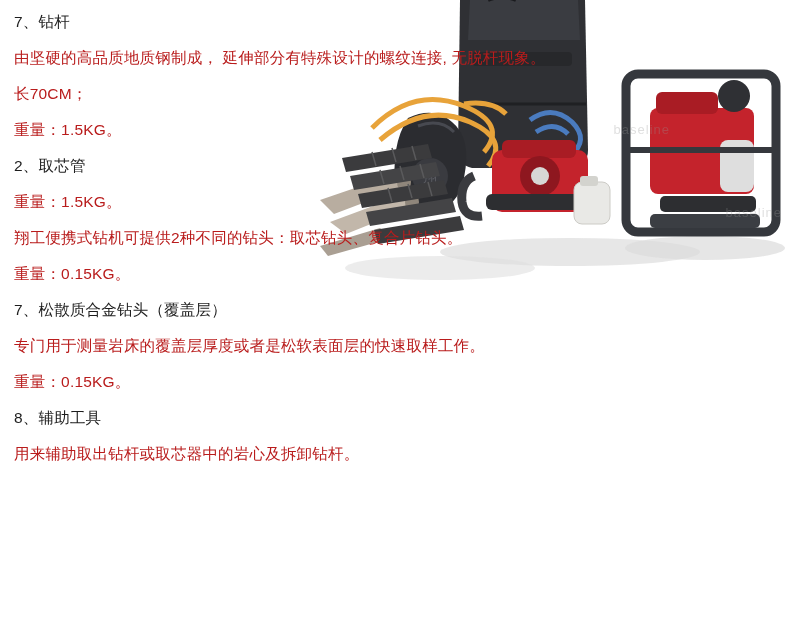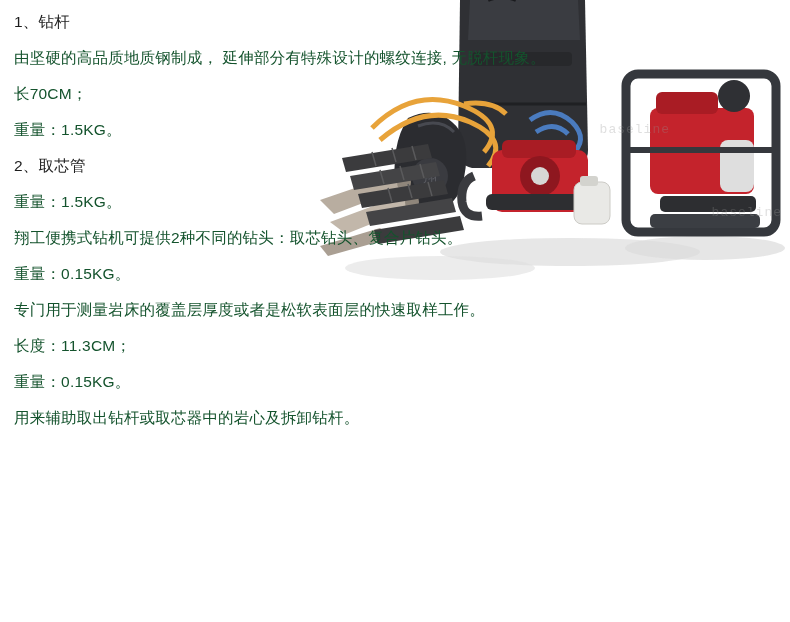--- a/index.html
+++ b/index.html
@@ -34,35 +34,35 @@
   .photo svg { display: block; }
 
   
   .text-block {
     position: absolute;
     left: 14px;
     top: 4px;
     width: 762px;
   }
   .line {
-    color: #14532d;
+    color: #b91c1c;
     font-size: 15.5px;
     line-height: 36px;
     white-space: nowrap;
     letter-spacing: 0.2px;
   }
   .line.heading {
     color: #1d1d1d;
   }
   .watermark {
     position: absolute;
     color: rgba(150,150,150,0.30);
     font-size: 13px;
     letter-spacing: 1px;
-    font-family: Liberation Mono, monospace;
+    font-family: Liberation Sans, sans-serif;
     pointer-events: none;
   }
   .wm1 { right: 120px; top: 122px; }
   .wm2 { right: 8px;  top: 205px; }
 </style>
 </head>
 <body>
 
 <div class="page">
 
@@ -147,27 +147,28 @@
         <path d="M306 150 L456 150" stroke="#35383d" stroke-width="6"></path>
         <rect x="330" y="214" width="110" height="14" rx="5" fill="#3b3e43"></rect>
       </g>
     </svg>
   </div>
 
   <div class="watermark wm1">baseline</div>
   <div class="watermark wm2">baseline</div>
 
   <div class="text-block">
-    <div class="line heading">1、钻杆</div>
+    <div class="line heading">7、钻杆</div>
     <div class="line">由坚硬的高品质地质钢制成， 延伸部分有特殊设计的螺纹连接, 无脱杆现象。</div>
     <div class="line">长70CM；</div>
     <div class="line">重量：1.5KG。</div>
     <div class="line heading">2、取芯管</div>
     <div class="line">重量：1.5KG。</div>
     <div class="line">翔工便携式钻机可提供2种不同的钻头：取芯钻头、复合片钻头。</div>
     <div class="line">重量：0.15KG。</div>
+    <div class="line heading">7、松散质合金钻头（覆盖层）</div>
     <div class="line">专门用于测量岩床的覆盖层厚度或者是松软表面层的快速取样工作。</div>
-    <div class="line">长度：11.3CM；</div>
     <div class="line">重量：0.15KG。</div>
+    <div class="line heading">8、辅助工具</div>
     <div class="line">用来辅助取出钻杆或取芯器中的岩心及拆卸钻杆。</div>
   </div>
 
 </div>
 
 </body></html>

